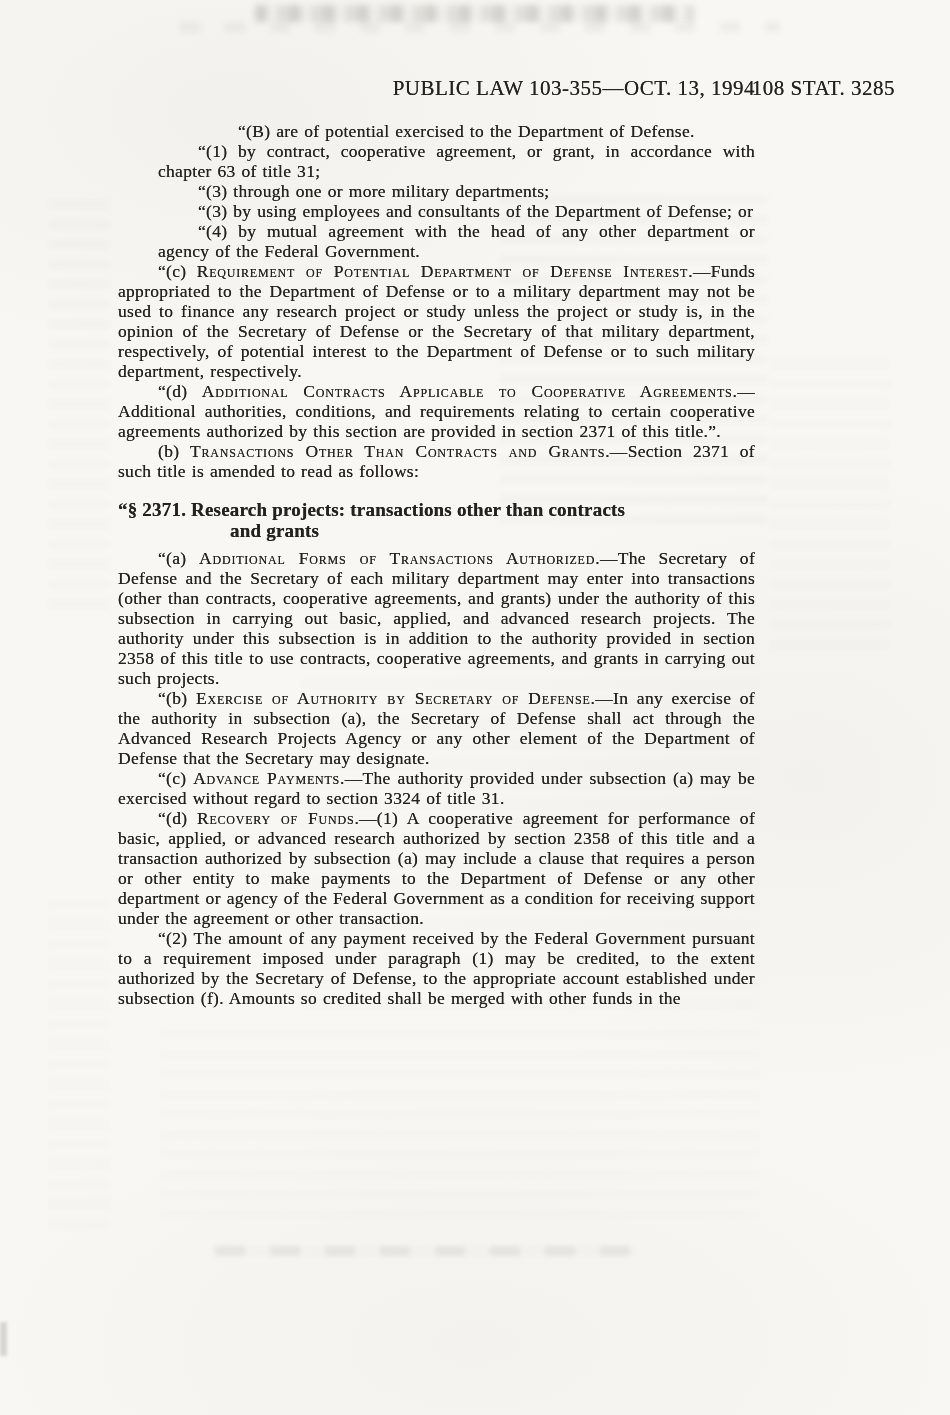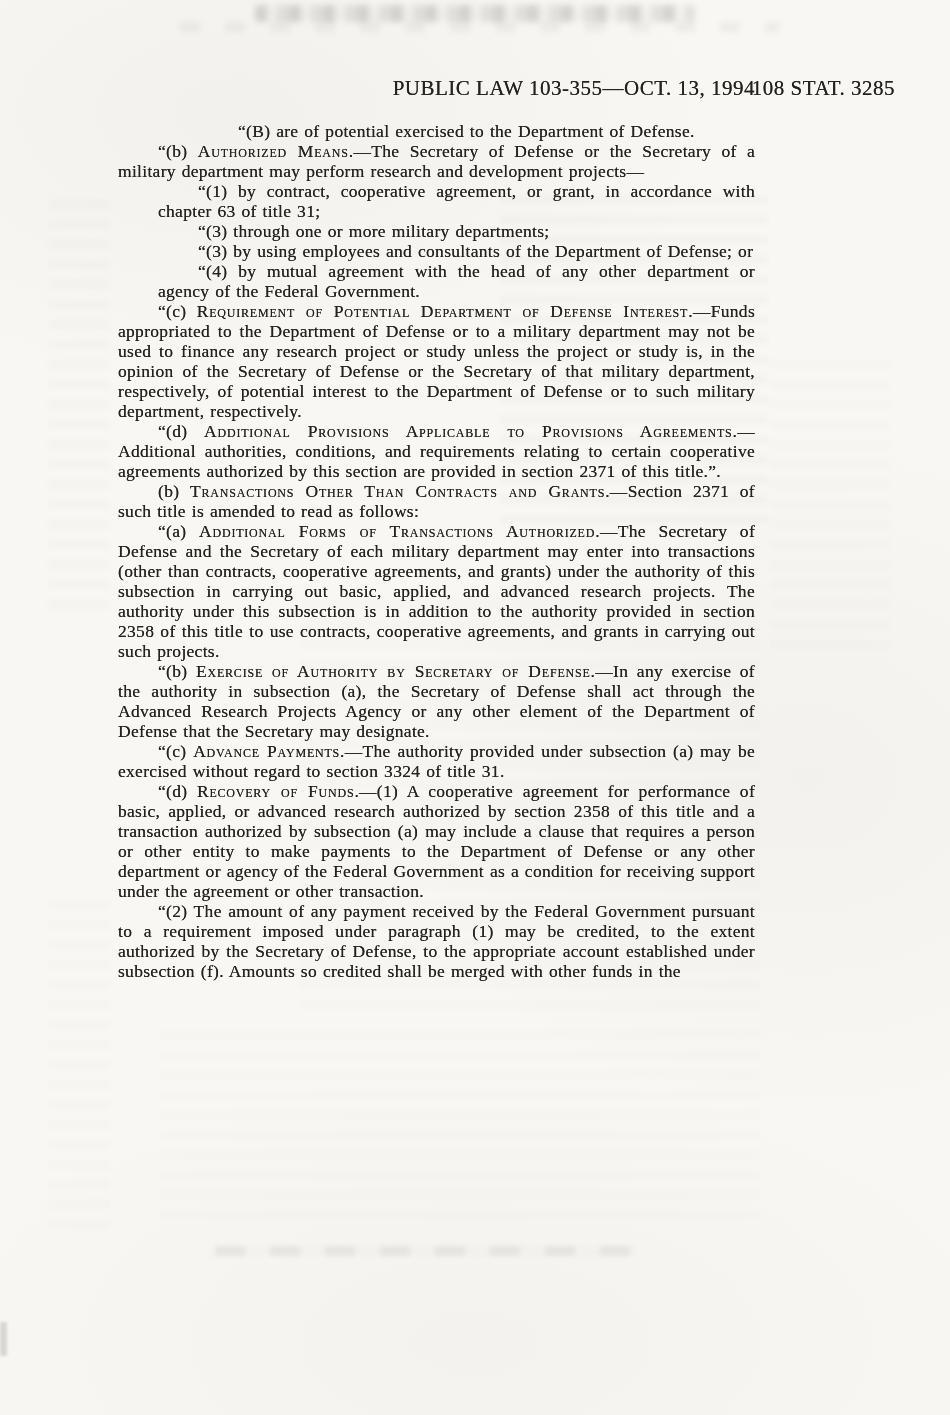--- a/index.html
+++ b/index.html
@@ -140,28 +140,31 @@
   <div class="artifact smudge-bottom"></div>
   <div class="artifact edge-mark"></div>
 
   <div class="page-header">
     <div class="header-law-title">PUBLIC LAW 103-355—OCT. 13, 1994</div>
     <div class="header-stat-number">108 STAT. 3285</div>
   </div>
 
   <div class="body-text">
       <p class="para indent-2"><span>“(B) are of potential exercised to the Department of Defense.</span></p>
-      <p class="para indent-0"><span>“(b) </span><span class="sc">Authorized Means</span><span>.—The Secretary of Defense or the Secretary of a military department may perform research and development projects—</span></p>
       <p class="para indent-1"><span>“(1) by contract, cooperative agreement, or grant, in accordance with chapter 63 of title 31;</span></p>
       <p class="para indent-1"><span>“(3) through one or more military departments;</span></p>
       <p class="para indent-1"><span>“(3) by using employees and consultants of the Department of Defense; or</span></p>
       <p class="para indent-1"><span>“(4) by mutual agreement with the head of any other department or agency of the Federal Government.</span></p>
       <p class="para indent-0"><span>“(c) </span><span class="sc">Requirement of Potential Department of Defense Interest</span><span>.—Funds appropriated to the Department of Defense or to a military department may not be used to finance any research project or study unless the project or study is, in the opinion of the Secretary of Defense or the Secretary of that military department, respectively, of potential interest to the Department of Defense or to such military department, respectively.</span></p>
-      <p class="para indent-0"><span>“(d) </span><span class="sc">Additional Provisions Applicable to Provisions Agreements</span><span>.—Additional authorities, conditions, and requirements relating to certain cooperative agreements authorized by this section are provided in section 2371 of this title.”.</span></p>
+      <p class="para indent-0"><span>“(d) </span><span class="sc">Additional Contracts Applicable to Cooperative Agreements</span><span>.—Additional authorities, conditions, and requirements relating to certain cooperative agreements authorized by this section are provided in section 2371 of this title.”.</span></p>
       <p class="para indent-0"><span>(b) </span><span class="sc">Transactions Other Than Contracts and Grants</span><span>.—Section 2371 of such title is amended to read as follows:</span></p>
+      <div class="section-heading">
+        <div class="heading-line1">“§ 2371. Research projects: transactions other than contracts</div>
+        <div class="heading-line2">and grants</div>
+      </div>
       <p class="para indent-0"><span>“(a) </span><span class="sc">Additional Forms of Transactions Authorized</span><span>.—The Secretary of Defense and the Secretary of each military department may enter into transactions (other than contracts, cooperative agreements, and grants) under the authority of this subsection in carrying out basic, applied, and advanced research projects. The authority under this subsection is in addition to the authority provided in section 2358 of this title to use contracts, cooperative agreements, and grants in carrying out such projects.</span></p>
       <p class="para indent-0"><span>“(b) </span><span class="sc">Exercise of Authority by Secretary of Defense</span><span>.—In any exercise of the authority in subsection (a), the Secretary of Defense shall act through the Advanced Research Projects Agency or any other element of the Department of Defense that the Secretary may designate.</span></p>
       <p class="para indent-0"><span>“(c) </span><span class="sc">Advance Payments</span><span>.—The authority provided under subsection (a) may be exercised without regard to section 3324 of title 31.</span></p>
       <p class="para indent-0"><span>“(d) </span><span class="sc">Recovery of Funds</span><span>.—(1) A cooperative agreement for performance of basic, applied, or advanced research authorized by section 2358 of this title and a transaction authorized by subsection (a) may include a clause that requires a person or other entity to make payments to the Department of Defense or any other department or agency of the Federal Government as a condition for receiving support under the agreement or other transaction.</span></p>
       <p class="para indent-0"><span>“(2) The amount of any payment received by the Federal Government pursuant to a requirement imposed under paragraph (1) may be credited, to the extent authorized by the Secretary of Defense, to the appropriate account established under subsection (f). Amounts so credited shall be merged with other funds in the</span></p>
     </div>
 
 </div>
 
 </body></html>

